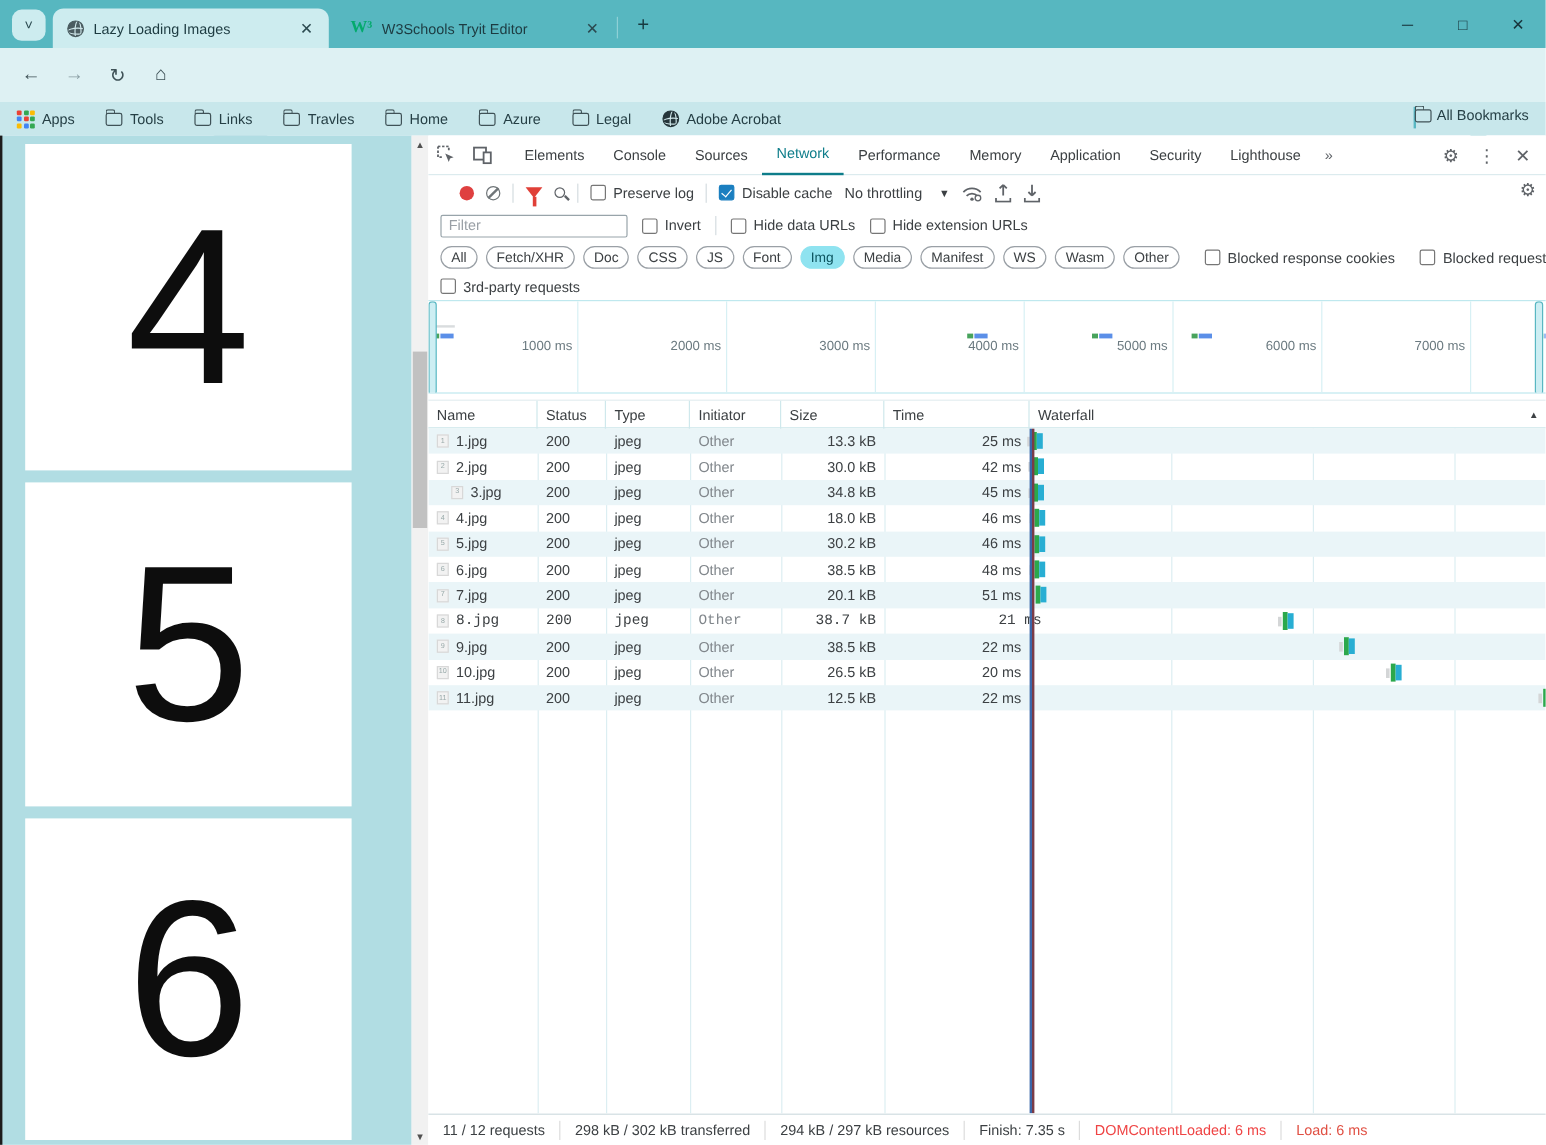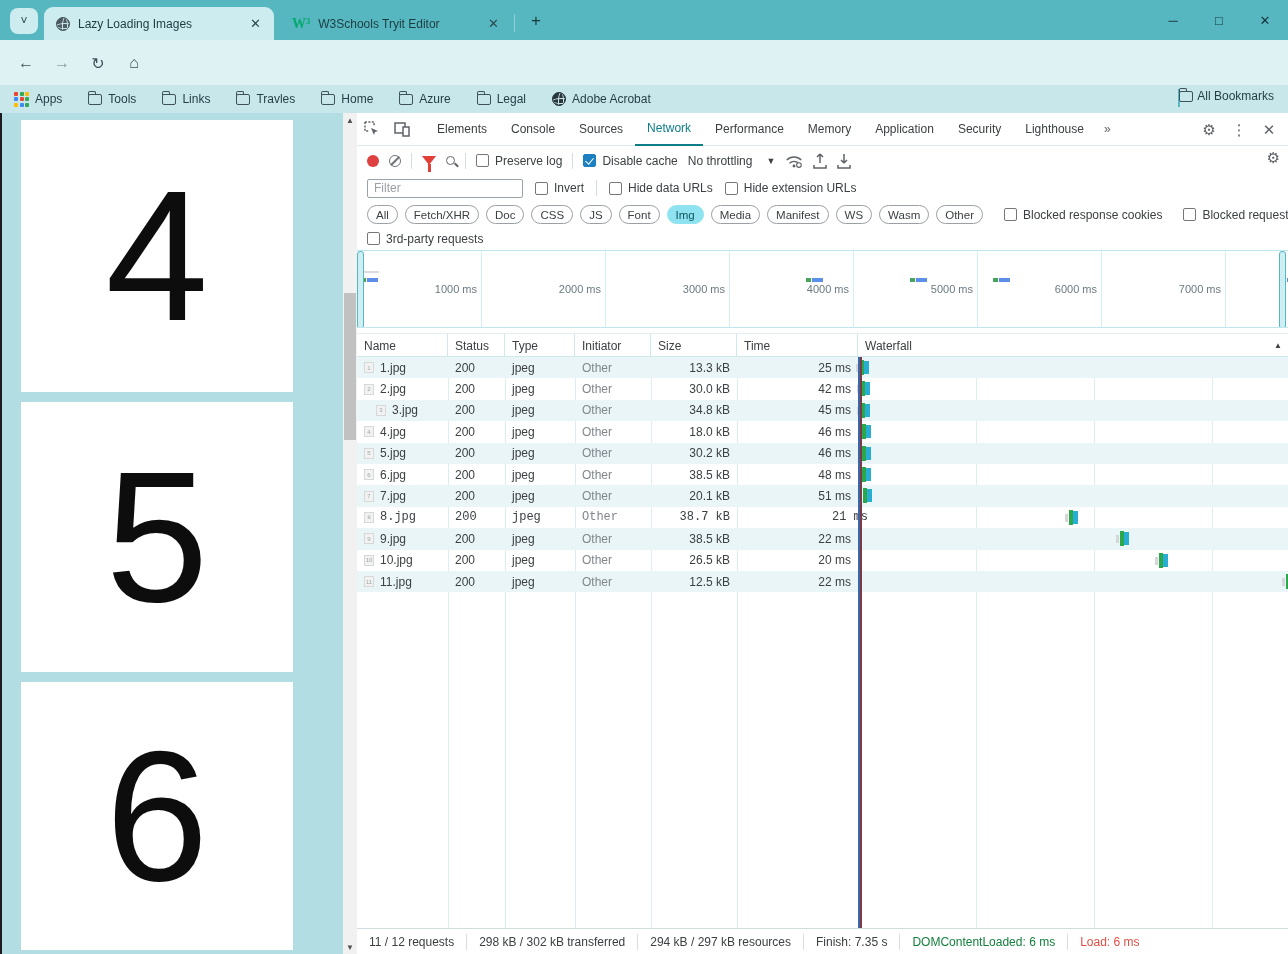--- a/index.html
+++ b/index.html
@@ -74,21 +74,21 @@
   .dt-tool-icon { width:30px; height:24px; display:flex; align-items:center; justify-content:center; color:#5f6368; }
   #dt-tabs { display:flex; height:33px; margin-left:8px; }
   .dt-tab { padding:0 12px; display:flex; align-items:center; height:33px; color:#3c4043; font-size:12px; white-space:nowrap; }
   .dt-tab.active { color:#0e7d8a; border-bottom:2.5px solid #0e7d8a; }
   #dt-more-tabs { padding:0 8px; color:#5f6368; font-size:12px; display:flex; align-items:center; }
   #dt-tabrow-right { position:absolute; right:6px; top:0; height:33px; display:flex; align-items:center; gap:4px; }
   .dt-right-icon { width:26px; height:24px; display:flex; align-items:center; justify-content:center;
     color:#5f6368; font-size:15px; }
 
   #dt-toolbar { position:absolute; left:0; top:34px; width:931px; height:27px; display:flex;
-    align-items:center; gap:10px; padding-left:10px; }
+    align-items:center; gap:10px; padding-left:26px; }
   #record-btn { width:12px; height:12px; border-radius:50%; background:#df4040; }
   #clear-btn { width:12px; height:12px; border-radius:50%; border:1.6px solid #6f7578; position:relative; }
   #clear-btn:before { content:""; position:absolute; left:-1px; top:4.2px; width:12px; height:1.6px;
     background:#6f7578; transform:rotate(-45deg); }
   .vdiv { width:1px; height:16px; background:#d5dde0; }
   .funnel { width:0; height:0; border-left:7px solid transparent; border-right:7px solid transparent;
     border-top:9px solid #e04038; position:relative; }
   .funnel:after { content:""; position:absolute; left:-1.5px; top:-1px; width:3px; height:8px; background:#e04038; }
   .mag { width:9px; height:9px; border:1.8px solid #5f6368; border-radius:50%; position:relative; }
   .mag:after { content:""; position:absolute; left:7px; top:7px; width:5px; height:1.8px;
@@ -146,21 +146,21 @@
   .thumb { width:10px; height:11px; background:#f2f2f2; border:1px solid #d8d8d8; margin-right:6px;
     font-size:6px; color:#9aa; display:flex; align-items:center; justify-content:center; flex:none; }
   .wf-bar { position:absolute; top:3px; height:15px; }
   .wf-bar .stall { position:absolute; top:4px; width:3px; height:8px; background:#d4d6d7; }
   .wf-bar .ttfb { position:absolute; left:4px; top:0; width:4px; height:15px; background:#2ca84c; }
   .wf-bar .dl { position:absolute; left:8px; top:1px; width:5px; height:13px; background:#28aed3; }
 
   #dt-status { position:absolute; left:0; top:815px; width:931px; height:26px; background:#fff;
     border-top:1px solid #d0dde0; display:flex; align-items:center; font-size:12px; color:#3c4043; }
   .status-item { padding:0 12px; border-right:1px solid #dcdcdc; height:16px; display:flex; align-items:center; white-space:nowrap; }
-  .status-item.teal { color:#15803d; }
+  .status-item.teal { color:#ef4444; }
   .status-item.red { color:#e04f42; border-right:none; }
 
   svg.icon { display:block; }
 </style>
 </head>
 <body>
 
 <div id="titlebar">
   <div id="tab-chevron">˅</div>
   <div id="tab1" class="tab">

